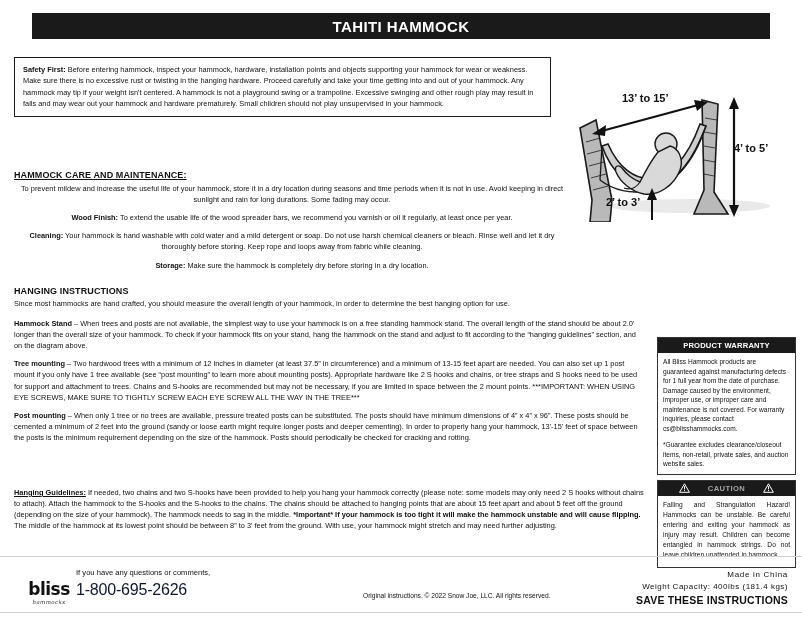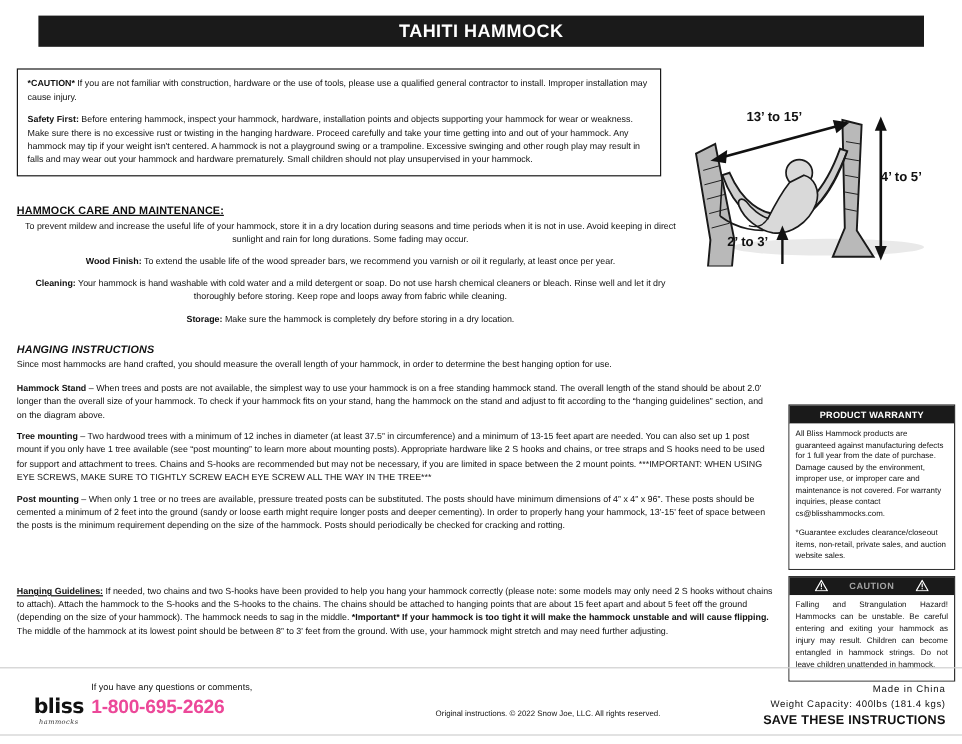--- a/index.html
+++ b/index.html
@@ -64,21 +64,21 @@
   .safety-box .lead { font-weight: bold; }
 
   
   .sec-head {
     position: absolute;
     font-size: 9px;
     font-weight: bold;
     text-decoration: underline;
     letter-spacing: 0.1px;
   }
-  .sec-head.nounderline { text-decoration: none; font-style: italic; }
+  .sec-head.nounderline { text-decoration: none; }
 
   .body-block {
     position: absolute;
     box-sizing: border-box;
   }
   .body-block p {
     margin: 0 0 7px 0;
     font-size: 7.4px;
     line-height: 1.5;
   }
@@ -213,24 +213,24 @@
     top: 568px;
     width: 280px;
   }
   .contact .l1, .contact .l2 {
     font-size: 7.6px;
     line-height: 1.42;
     color: #111;
   }
   .contact .phone {
     font-size: 16px;
-    font-weight: bold;
+    font-weight: normal;
     letter-spacing: -0.2px;
     margin-top: 2px;
-    color: #ec4899;
+    color: #0f172a;
   }
   .copyright {
     position: absolute;
     left: 363px;
     top: 592px;
     font-size: 6.6px;
     color: #111;
   }
   .rightinfo {
     position: absolute;
@@ -258,21 +258,20 @@
 </head>
 <body>
 
 <div class="page">
 
   <div class="title-bar">
     <span class="title-text">TAHITI HAMMOCK</span>
   </div>
 
   <div class="safety-box">
-    <p><span class="lead">*CAUTION*</span><span> If you are not familiar with construction, hardware or the use of tools, please use a qualified general contractor to install. Improper installation may cause injury.</span></p>
     <p><span class="lead">Safety First:</span><span> Before entering hammock, inspect your hammock, hardware, installation points and objects supporting your hammock for wear or weakness. Make sure there is no excessive rust or twisting in the hanging hardware. Proceed carefully and take your time getting into and out of your hammock. Any hammock may tip if your weight isn't centered. A hammock is not a playground swing or a trampoline. Excessive swinging and other rough play may result in falls and may wear out your hammock and hardware prematurely. Small children should not play unsupervised in your hammock.</span></p>
   </div>
 
   <div class="illus">
     <svg width="220" height="140" viewBox="0 0 220 140">
 
       <ellipse cx="112" cy="124" rx="80" ry="7" fill="#e9e9e9"></ellipse>
 
       <g>
         <path d="M2 46 L18 38 L34 118 L32 140 L12 140 L14 118 Z" fill="#b9b9b9" stroke="#1a1a1a" stroke-width="1.6"></path>

